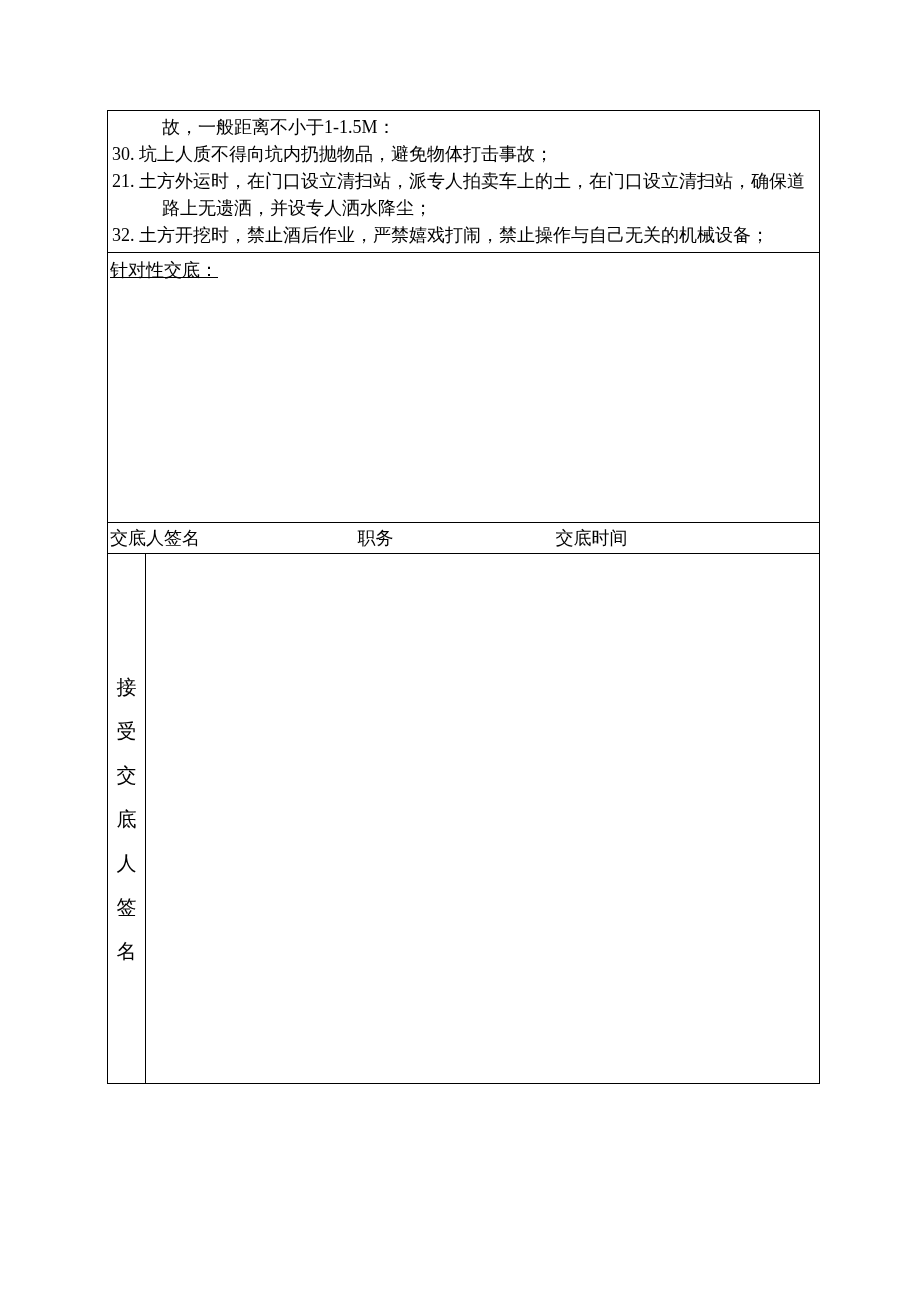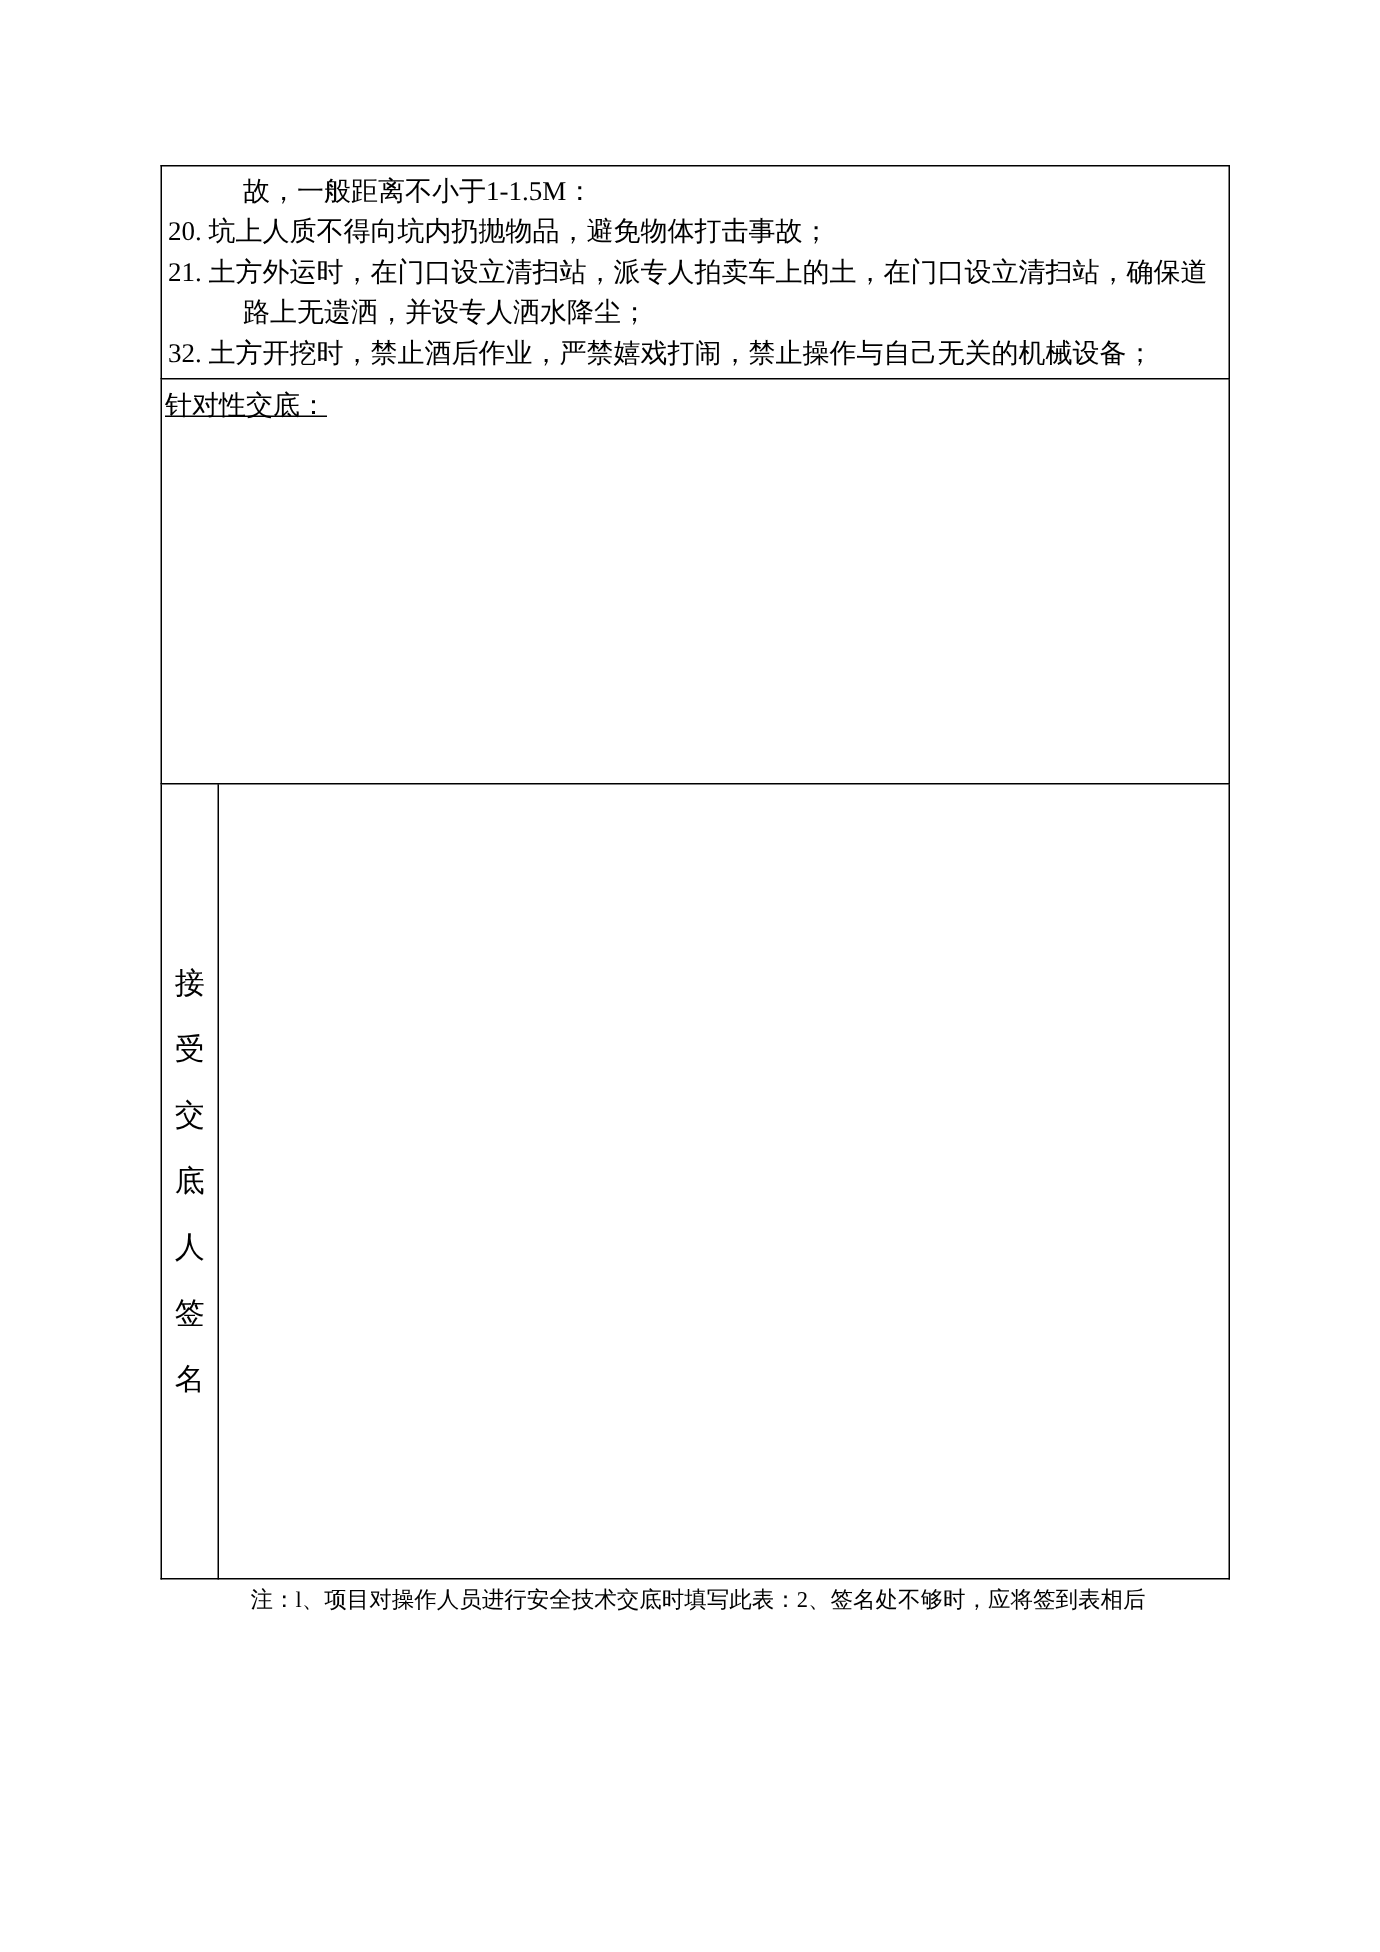--- a/index.html
+++ b/index.html
@@ -97,48 +97,56 @@
 </head>
 <body>
 
 <div class="page">
   <table class="main-table">
     <tbody>
         <tr>
       <td colspan="2" class="cell-items">
         <div class="item-cont">故，一般距离不小于1-1.5M：</div>
         <div class="item-line">
-          <span class="item-num">20.</span>
+          <span class="item-num">30.</span>
           <span>坑上人质不得向坑内扔抛物品，避免物体打击事故；</span>
         </div>
         <div class="item-line">
           <span class="item-num">21.</span>
           <span>土方外运时，在门口设立清扫站，派专人拍卖车上的土，在门口设立清扫站，确保道路上无遗洒，并设专人洒水降尘；</span>
         </div>
         <div class="item-line">
           <span class="item-num">32.</span>
           <span>土方开挖时，禁止酒后作业，严禁嬉戏打闹，禁止操作与自己无关的机械设备；</span>
         </div>
       </td>
     </tr>
     <tr>
       <td colspan="2" class="cell-targeted">
         <div class="targeted-label">针对性交底：</div>
       </td>
     </tr>
     <tr>
+      <td colspan="2" class="cell-sigrow">
+        <div class="sig-row-inner">
+          <div class="sig-col sig-col-1">交底人签名</div>
+          <div class="sig-col sig-col-2">职务</div>
+          <div class="sig-col sig-col-3">交底时间</div>
+        </div>
+      </td>
+    </tr>
+    <tr>
       <td class="cell-receiver-label">
         <div class="vertical-text">
           <span>接</span>
           <span>受</span>
           <span>交</span>
           <span>底</span>
           <span>人</span>
           <span>签</span>
           <span>名</span>
         </div>
       </td>
       <td class="cell-receiver-area"></td>
     </tr>
   </tbody>
     </table>
-  <div class="footnote">注：l、项目对操作人员进行安全技术交底时填写此表：2、签名处不够时，应将签到表相后</div>
 </div>
 
 </body></html>

